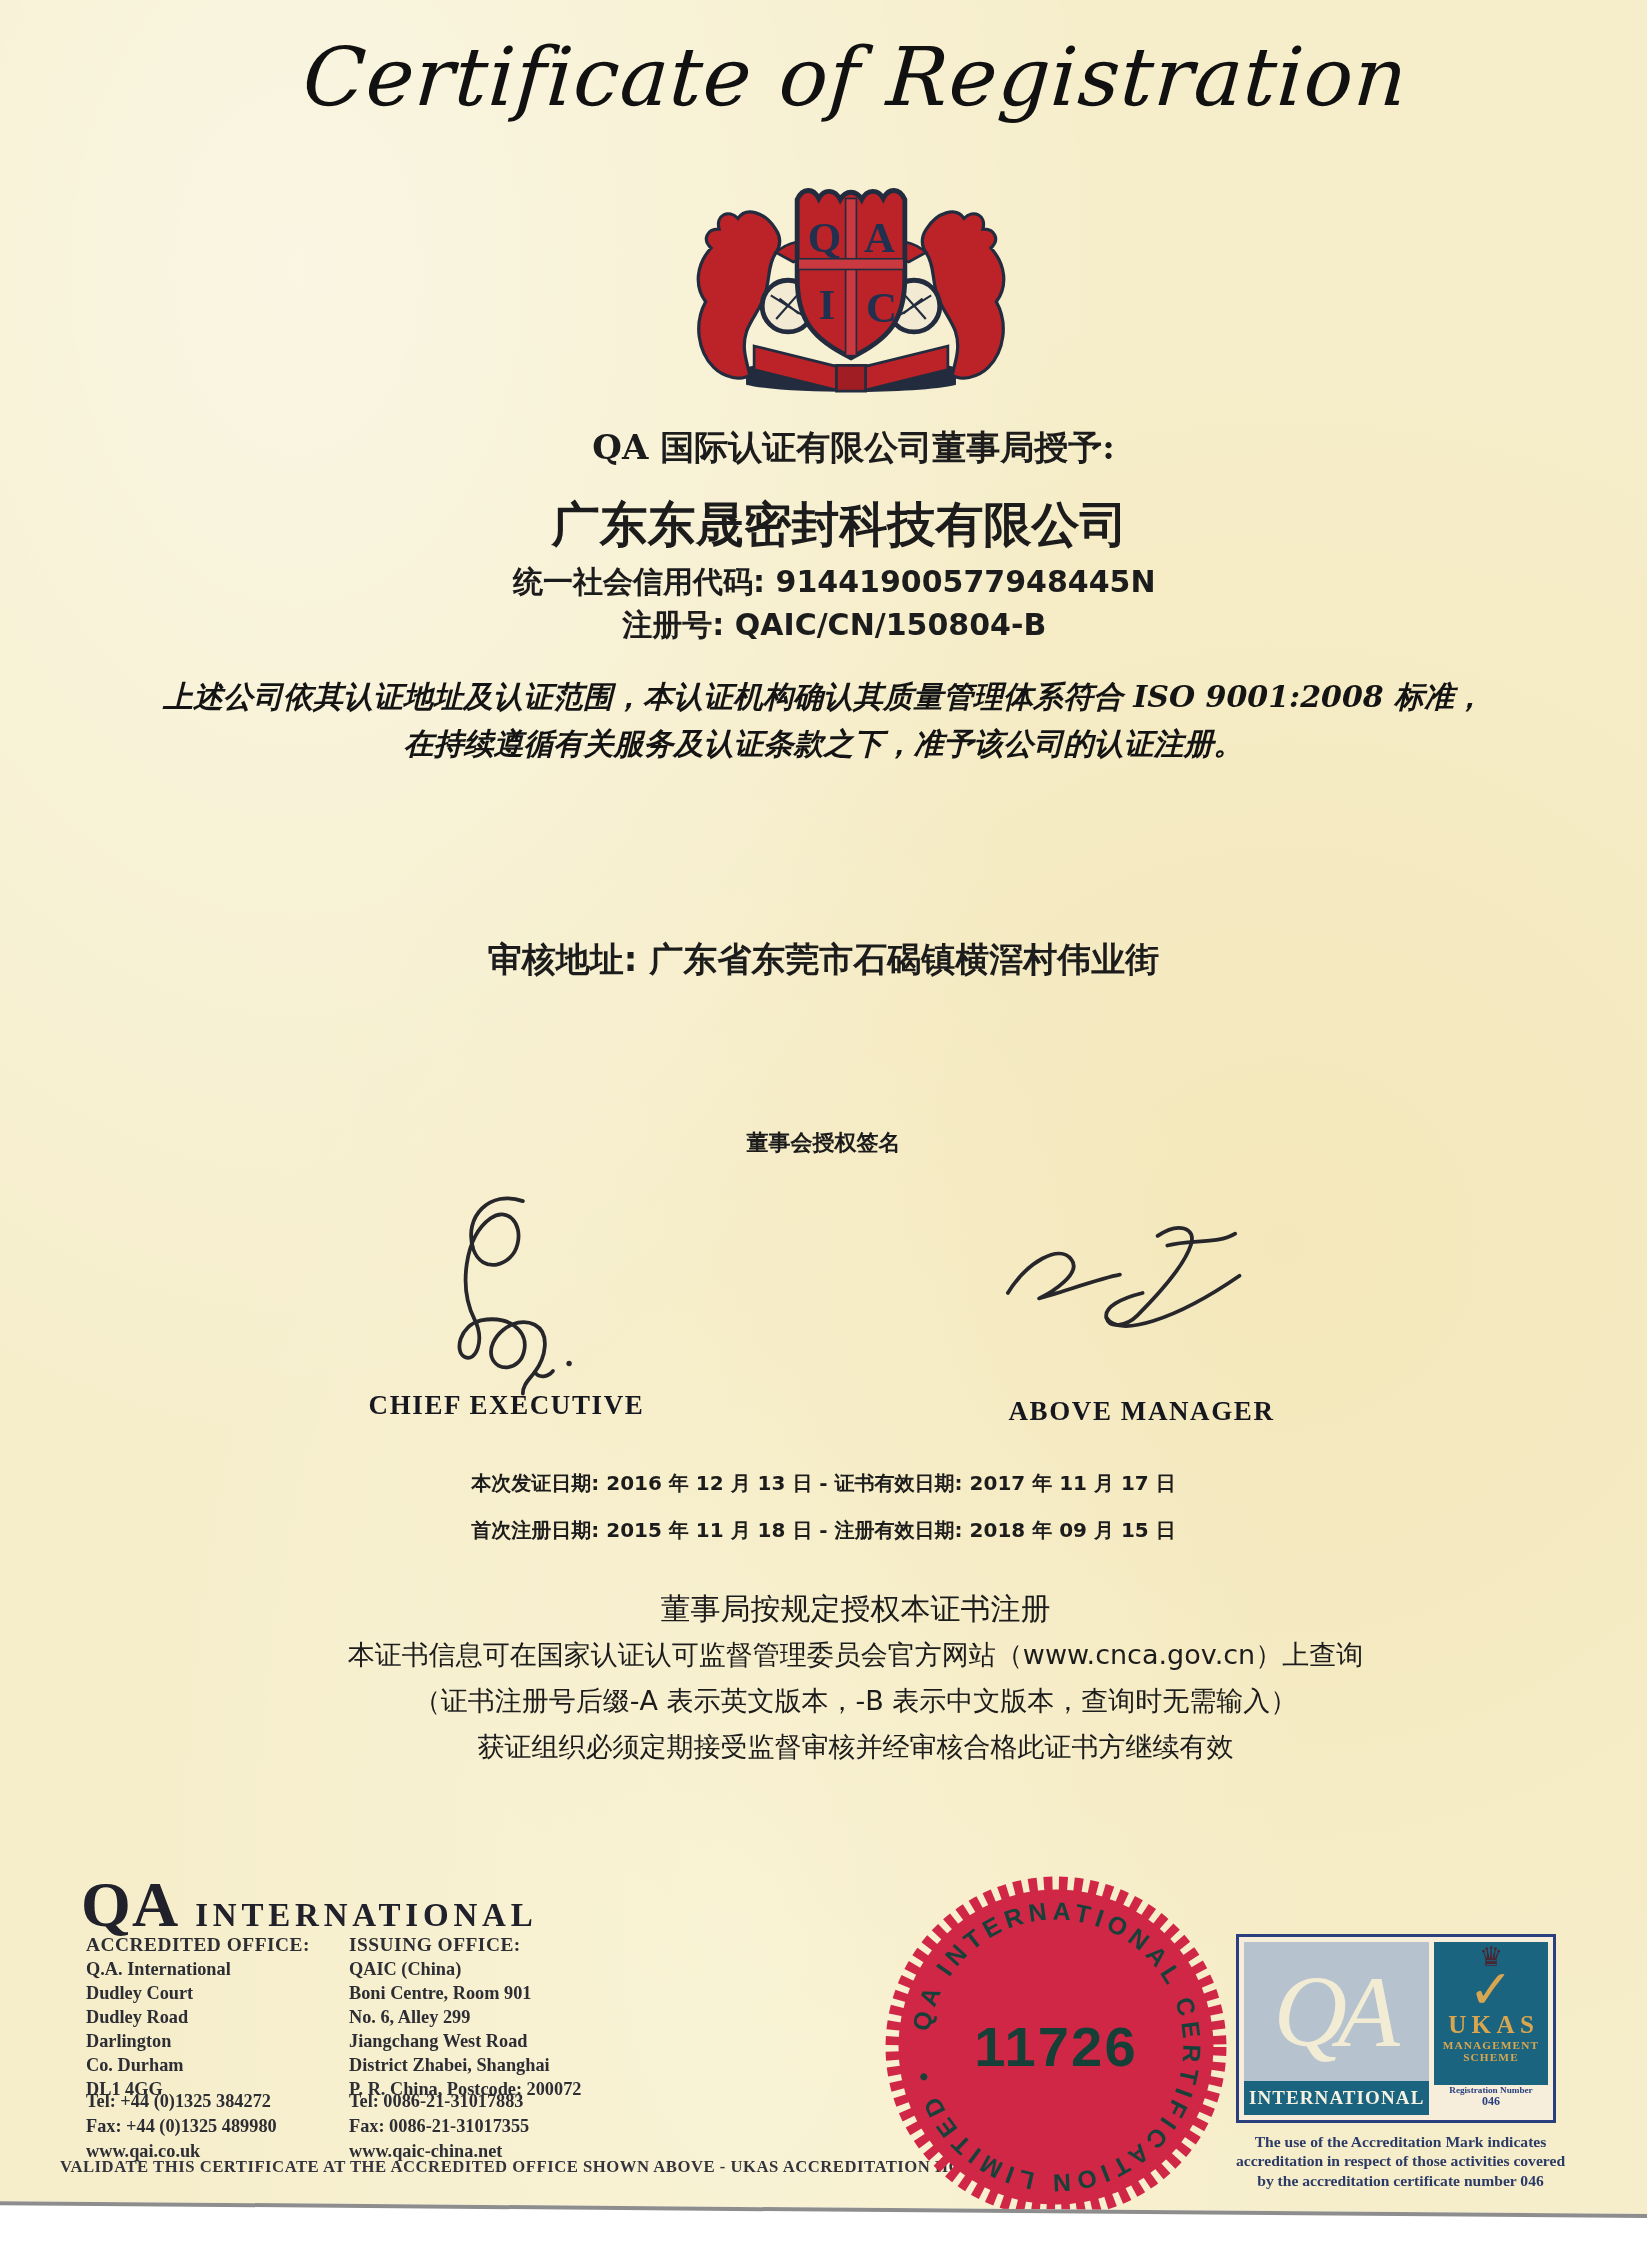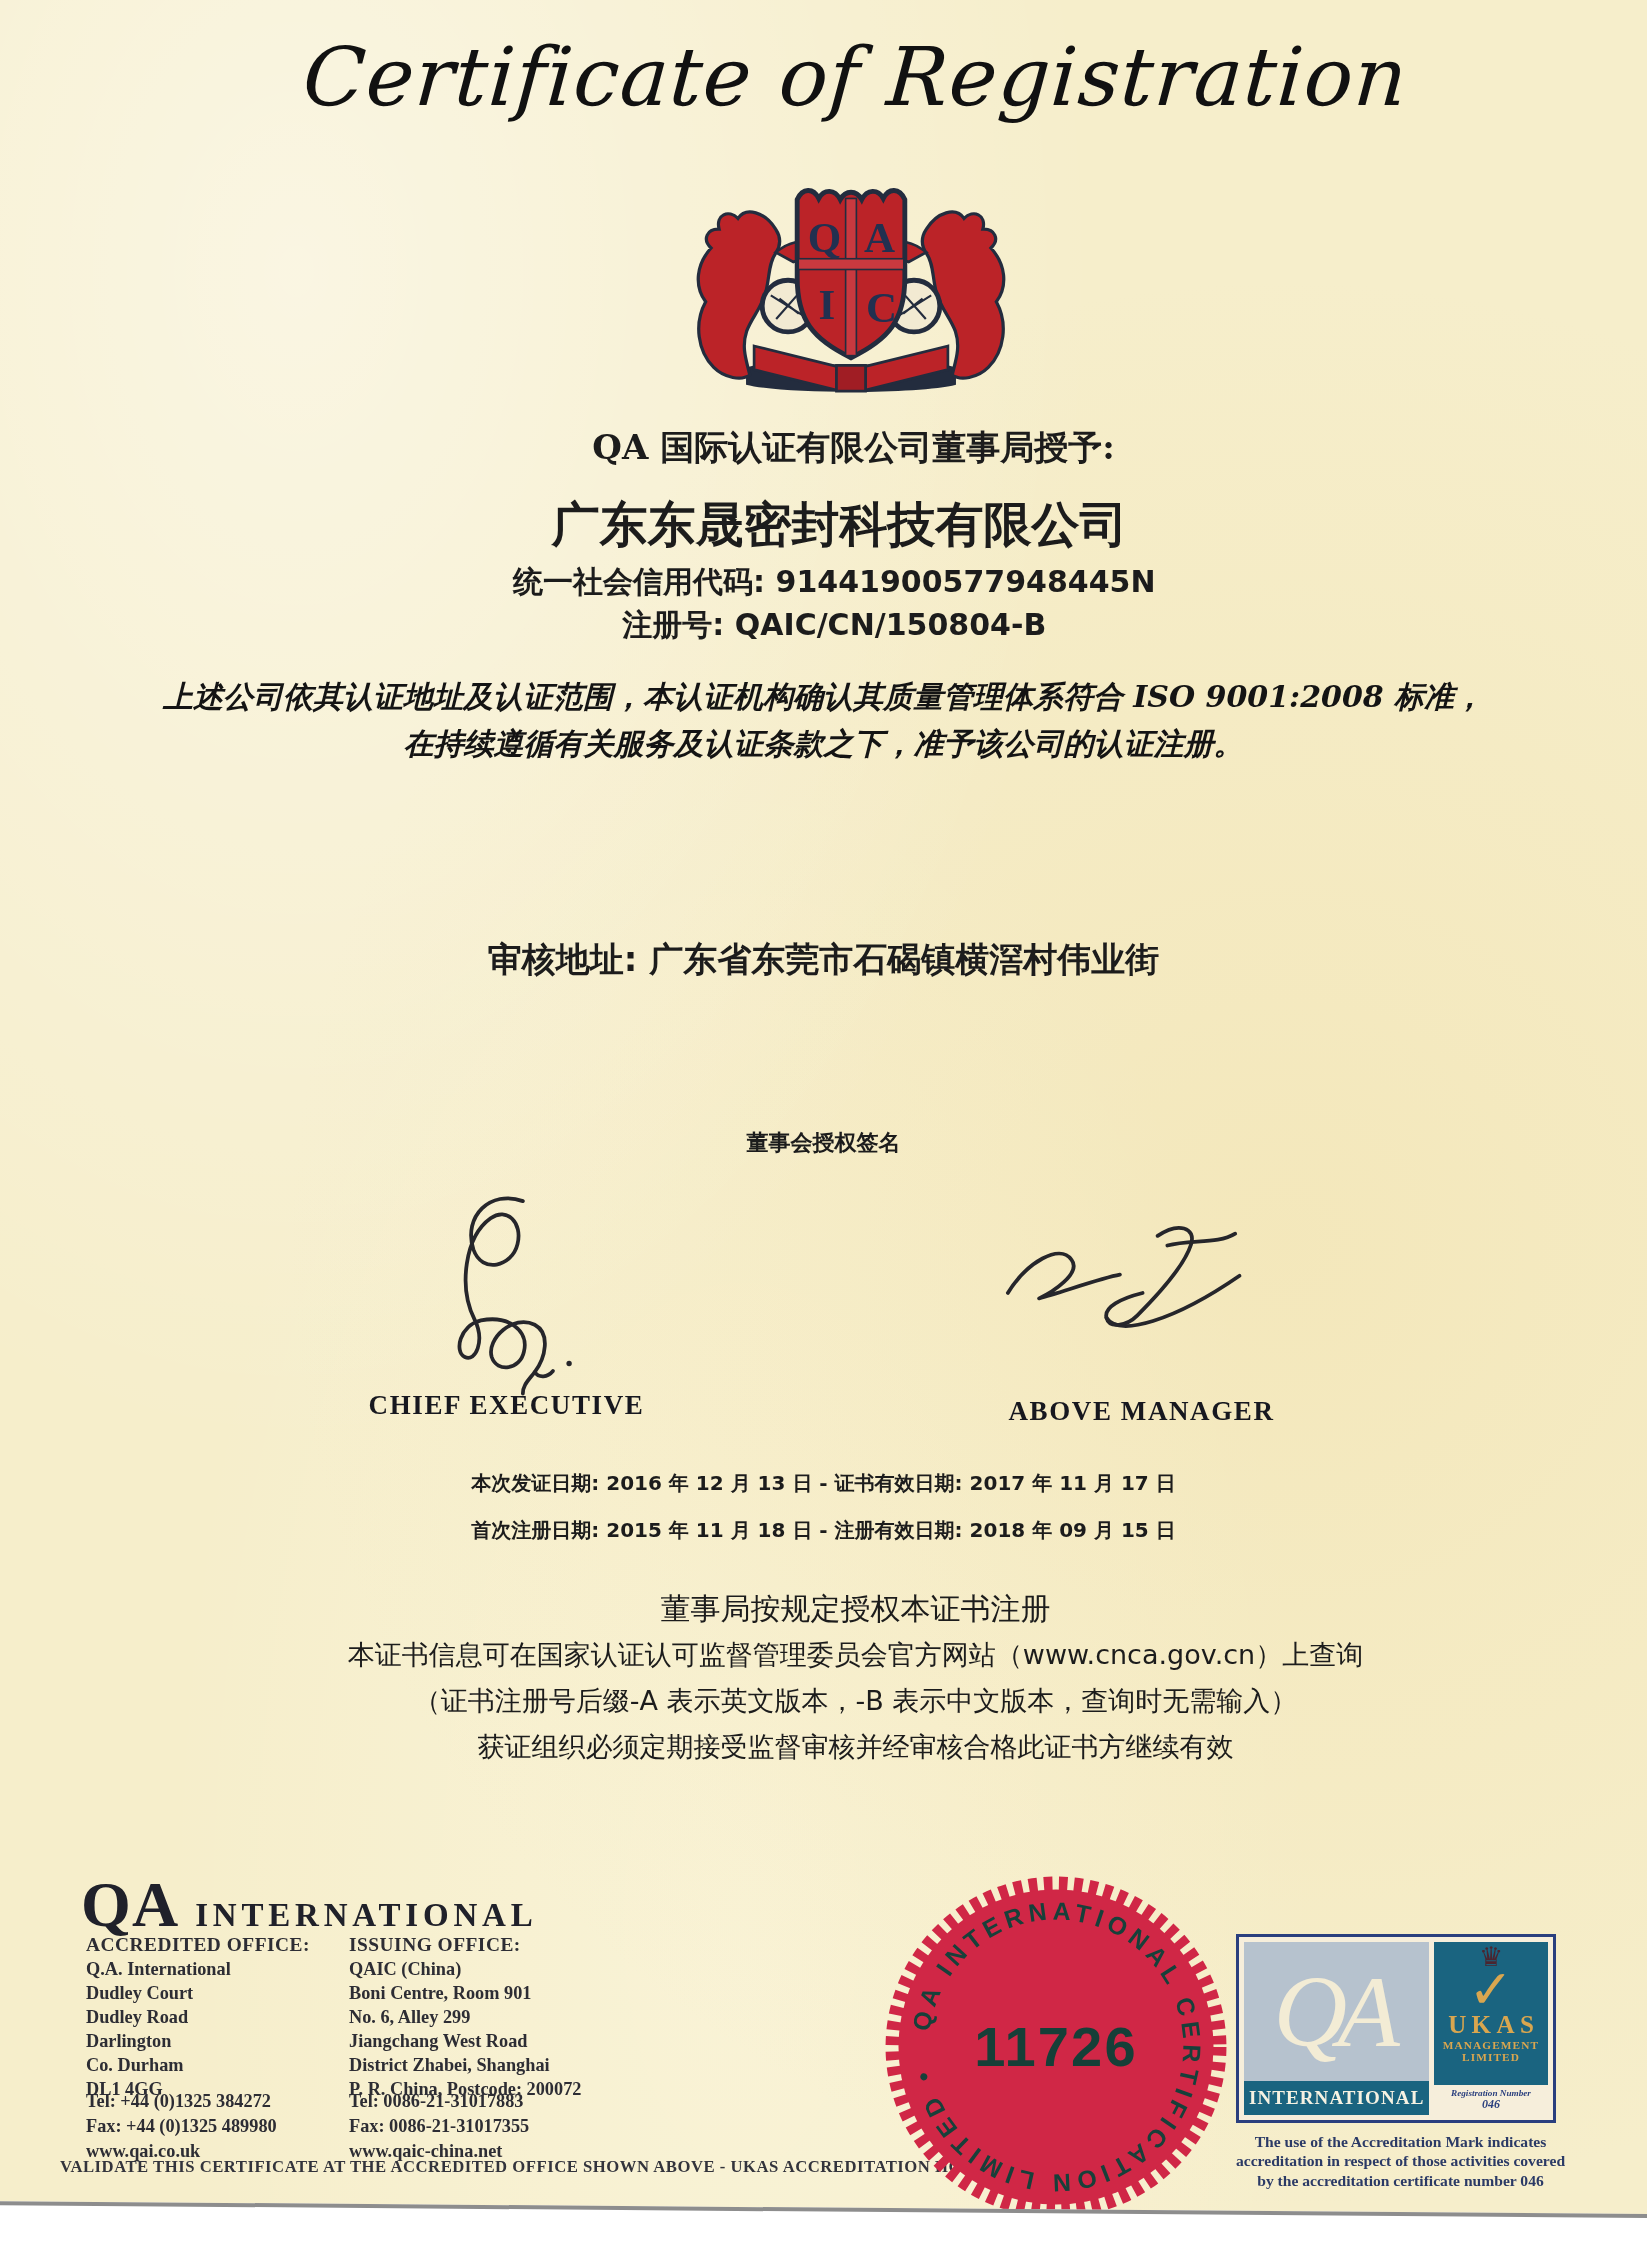--- a/index.html
+++ b/index.html
@@ -67,21 +67,21 @@
   .ukas-qa-area{flex:1;background:#b6c2ce;display:flex;align-items:center;justify-content:center;overflow:hidden;}
   .ukas-qa-letters{font-family:"Liberation Serif",serif;font-style:italic;font-size:102px;line-height:.8;color:#f3ecd5;letter-spacing:-9.7px;padding-right:9.7px;}
   .ukas-intl-bar{height:34px;background:#1a6480;display:flex;align-items:center;justify-content:center;}
   .ukas-intl-bar span{font-family:"Liberation Serif",serif;font-weight:700;font-size:19px;letter-spacing:1.1px;color:#f6f2e2;}
   .ukas-right{flex:1;display:flex;flex-direction:column;min-width:0;}
   .ukas-teal{flex:1;background:#1a6480;display:flex;flex-direction:column;align-items:center;justify-content:flex-start;padding-top:1.1px;}
   .crown{font-size:27px;line-height:1;color:#4a2530;}
   .check{font-size:54px;line-height:.85;color:#d9a64f;font-weight:700;margin-top:-3.2px;}
   .ukas-word{font-family:"Liberation Serif",serif;font-size:25px;font-weight:700;letter-spacing:5.4px;color:#d9a64f;margin-top:-2.2px;padding-left:5.4px;}
   .ukas-sub{font-family:"Liberation Serif",serif;font-size:11.3px;font-weight:700;letter-spacing:1.1px;color:#d9a64f;line-height:1.1;}
-  .ukas-reg{height:30px;display:flex;flex-direction:column;align-items:center;justify-content:center;background:#f6eedb;color:#2a3f7e;font-style:italic;}
+  .ukas-reg{height:30px;display:flex;flex-direction:column;align-items:center;justify-content:flex-start;background:#f6eedb;color:#2a3f7e;}
   .ukas-reg .reg-label{font-family:"Liberation Serif",serif;font-size:9.2px;font-weight:600;line-height:1.1;}
   .ukas-reg .reg-num{font-family:"Liberation Serif",serif;font-size:12px;font-weight:700;line-height:1.1;}
   .ukas-caption{left:1212px;top:2132px;width:377px;text-align:center;font-family:"Liberation Serif",serif;font-weight:600;font-size:15.6px;line-height:1.25;color:#2b3a66;}
   .bottom-strip{
     left:-16px;top:2201px;width:1691px;height:119px;
     background:#ffffff;border-top:4.3px solid #8d8d8d;
     transform:rotate(0.45deg);transform-origin:left top;
   }
   .sig-ink{stroke:#26262b;stroke-width:7;fill:none;stroke-linecap:round;stroke-linejoin:round;}
 </style>
@@ -234,21 +234,21 @@
       <div class="ukas-intl-bar">
         <span>INTERNATIONAL</span>
       </div>
     </div>
     <div class="ukas-right">
       <div class="ukas-teal">
         <span class="crown">♛</span>
         <span class="check">✓</span>
         <span class="ukas-word">UKAS</span>
         <span class="ukas-sub">MANAGEMENT</span>
-        <span class="ukas-sub">LIMITED</span>
+        <span class="ukas-sub">SCHEME</span>
       </div>
       <div class="ukas-reg">
         <span class="reg-label">Registration Number</span>
         <span class="reg-num">046</span>
       </div>
     </div>
   </div>
 
   <div class="abs ukas-caption">
     <div>The use of the Accreditation Mark indicates</div>

